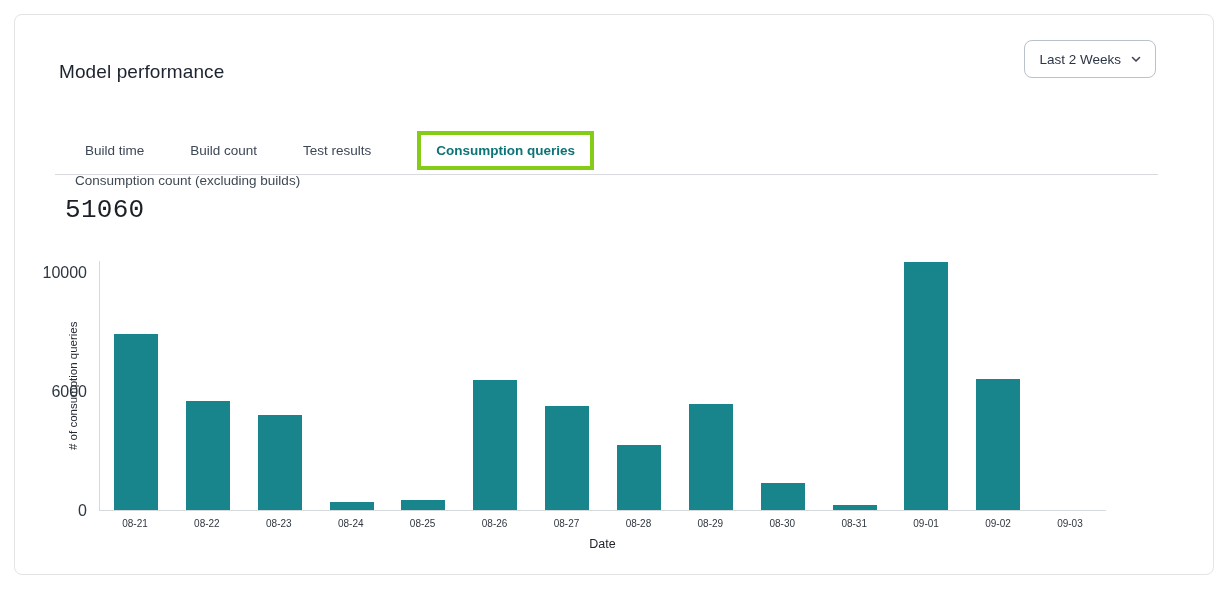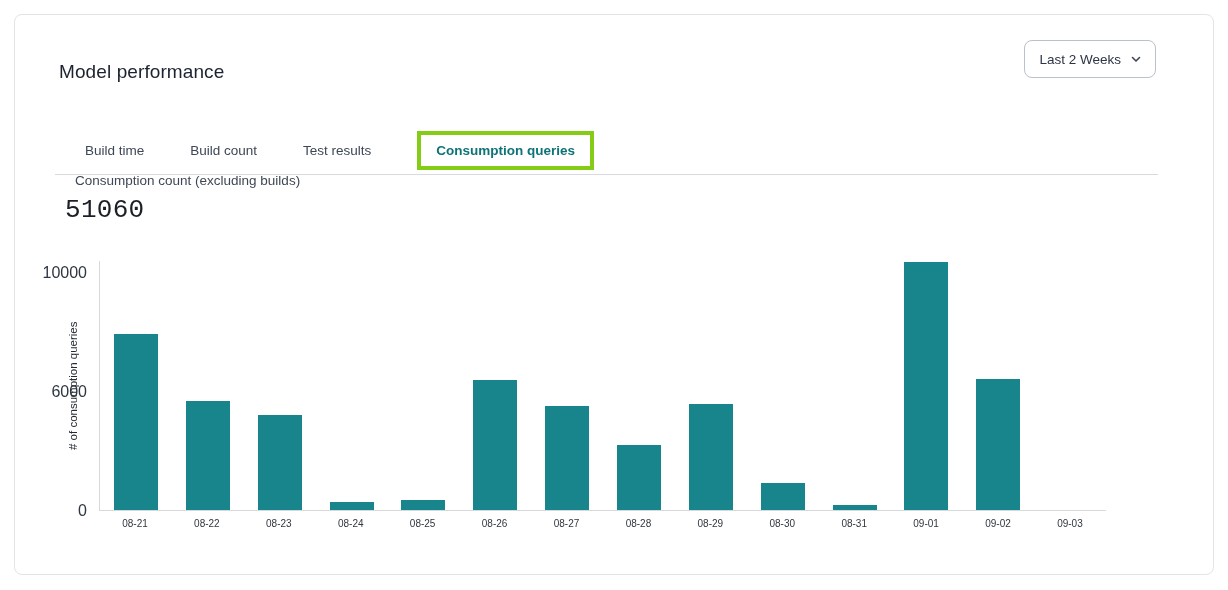--- a/index.html
+++ b/index.html
@@ -139,15 +139,16 @@
         <div class="xlabel">08-26</div>
         <div class="xlabel">08-27</div>
         <div class="xlabel">08-28</div>
         <div class="xlabel">08-29</div>
         <div class="xlabel">08-30</div>
         <div class="xlabel">08-31</div>
         <div class="xlabel">09-01</div>
         <div class="xlabel">09-02</div>
         <div class="xlabel">09-03</div>
       </div>
+    <div class="xtitle">Date</div>
   </div>
 
 </div>
 
 </body></html>

